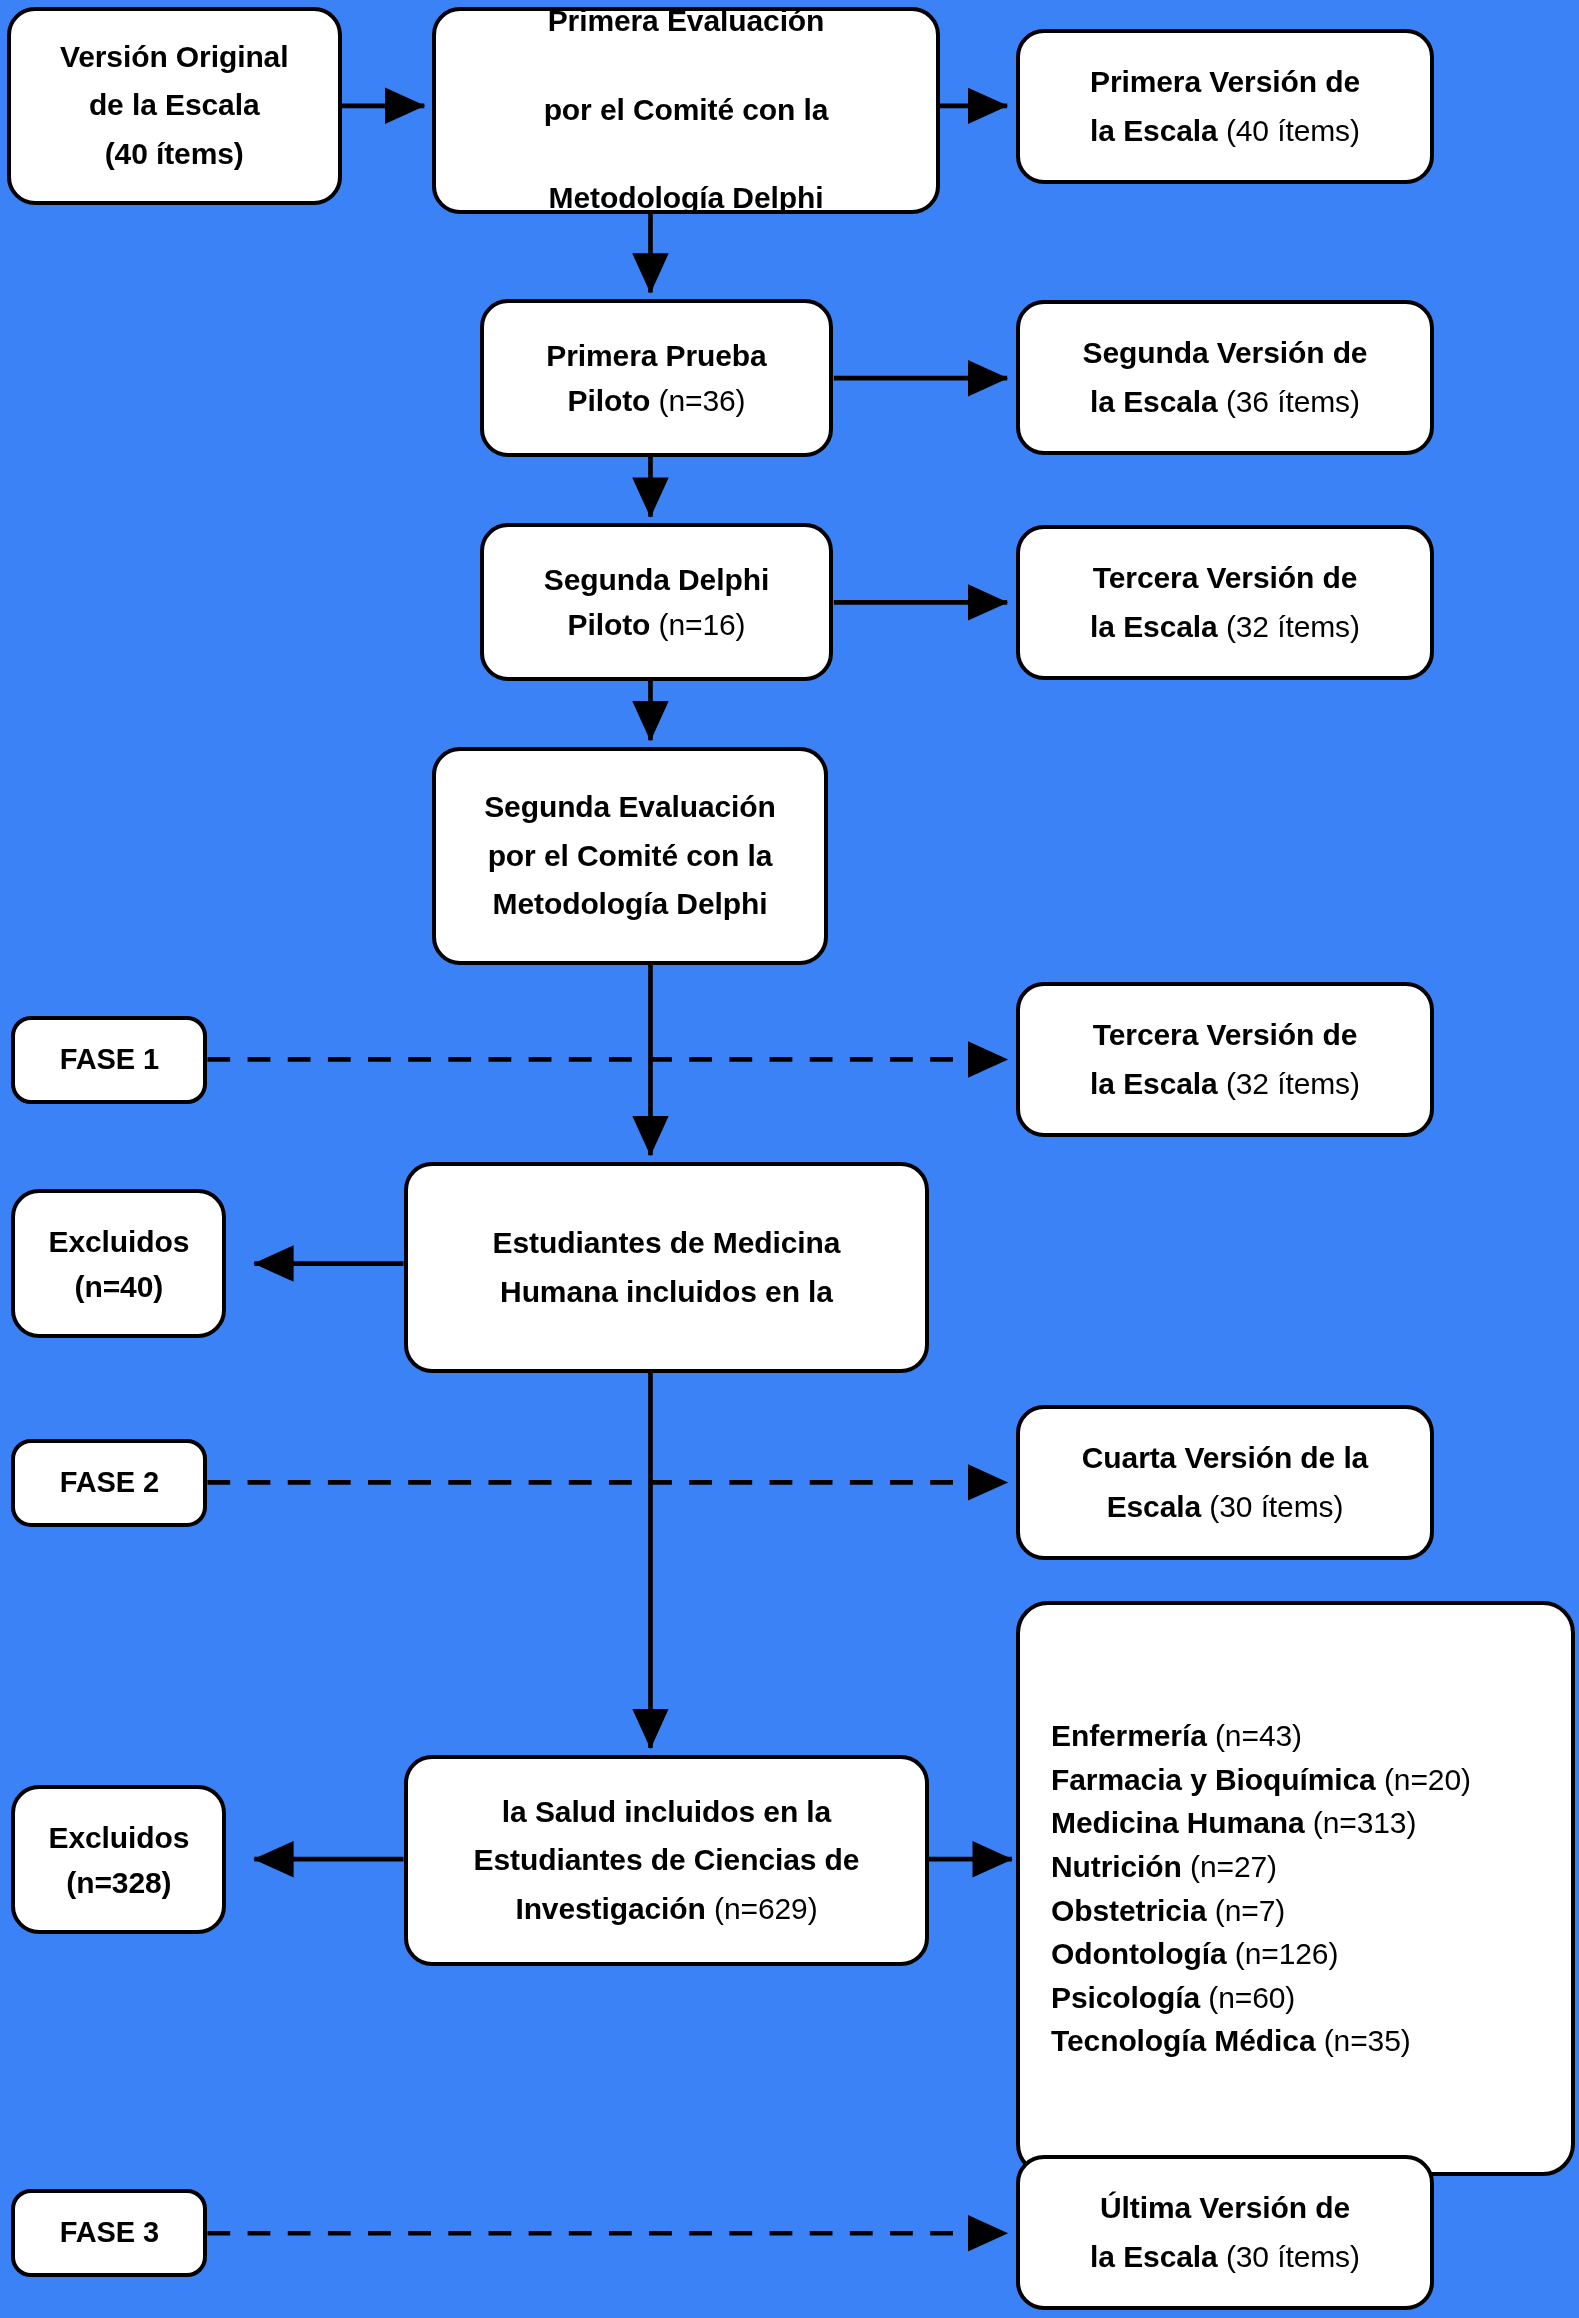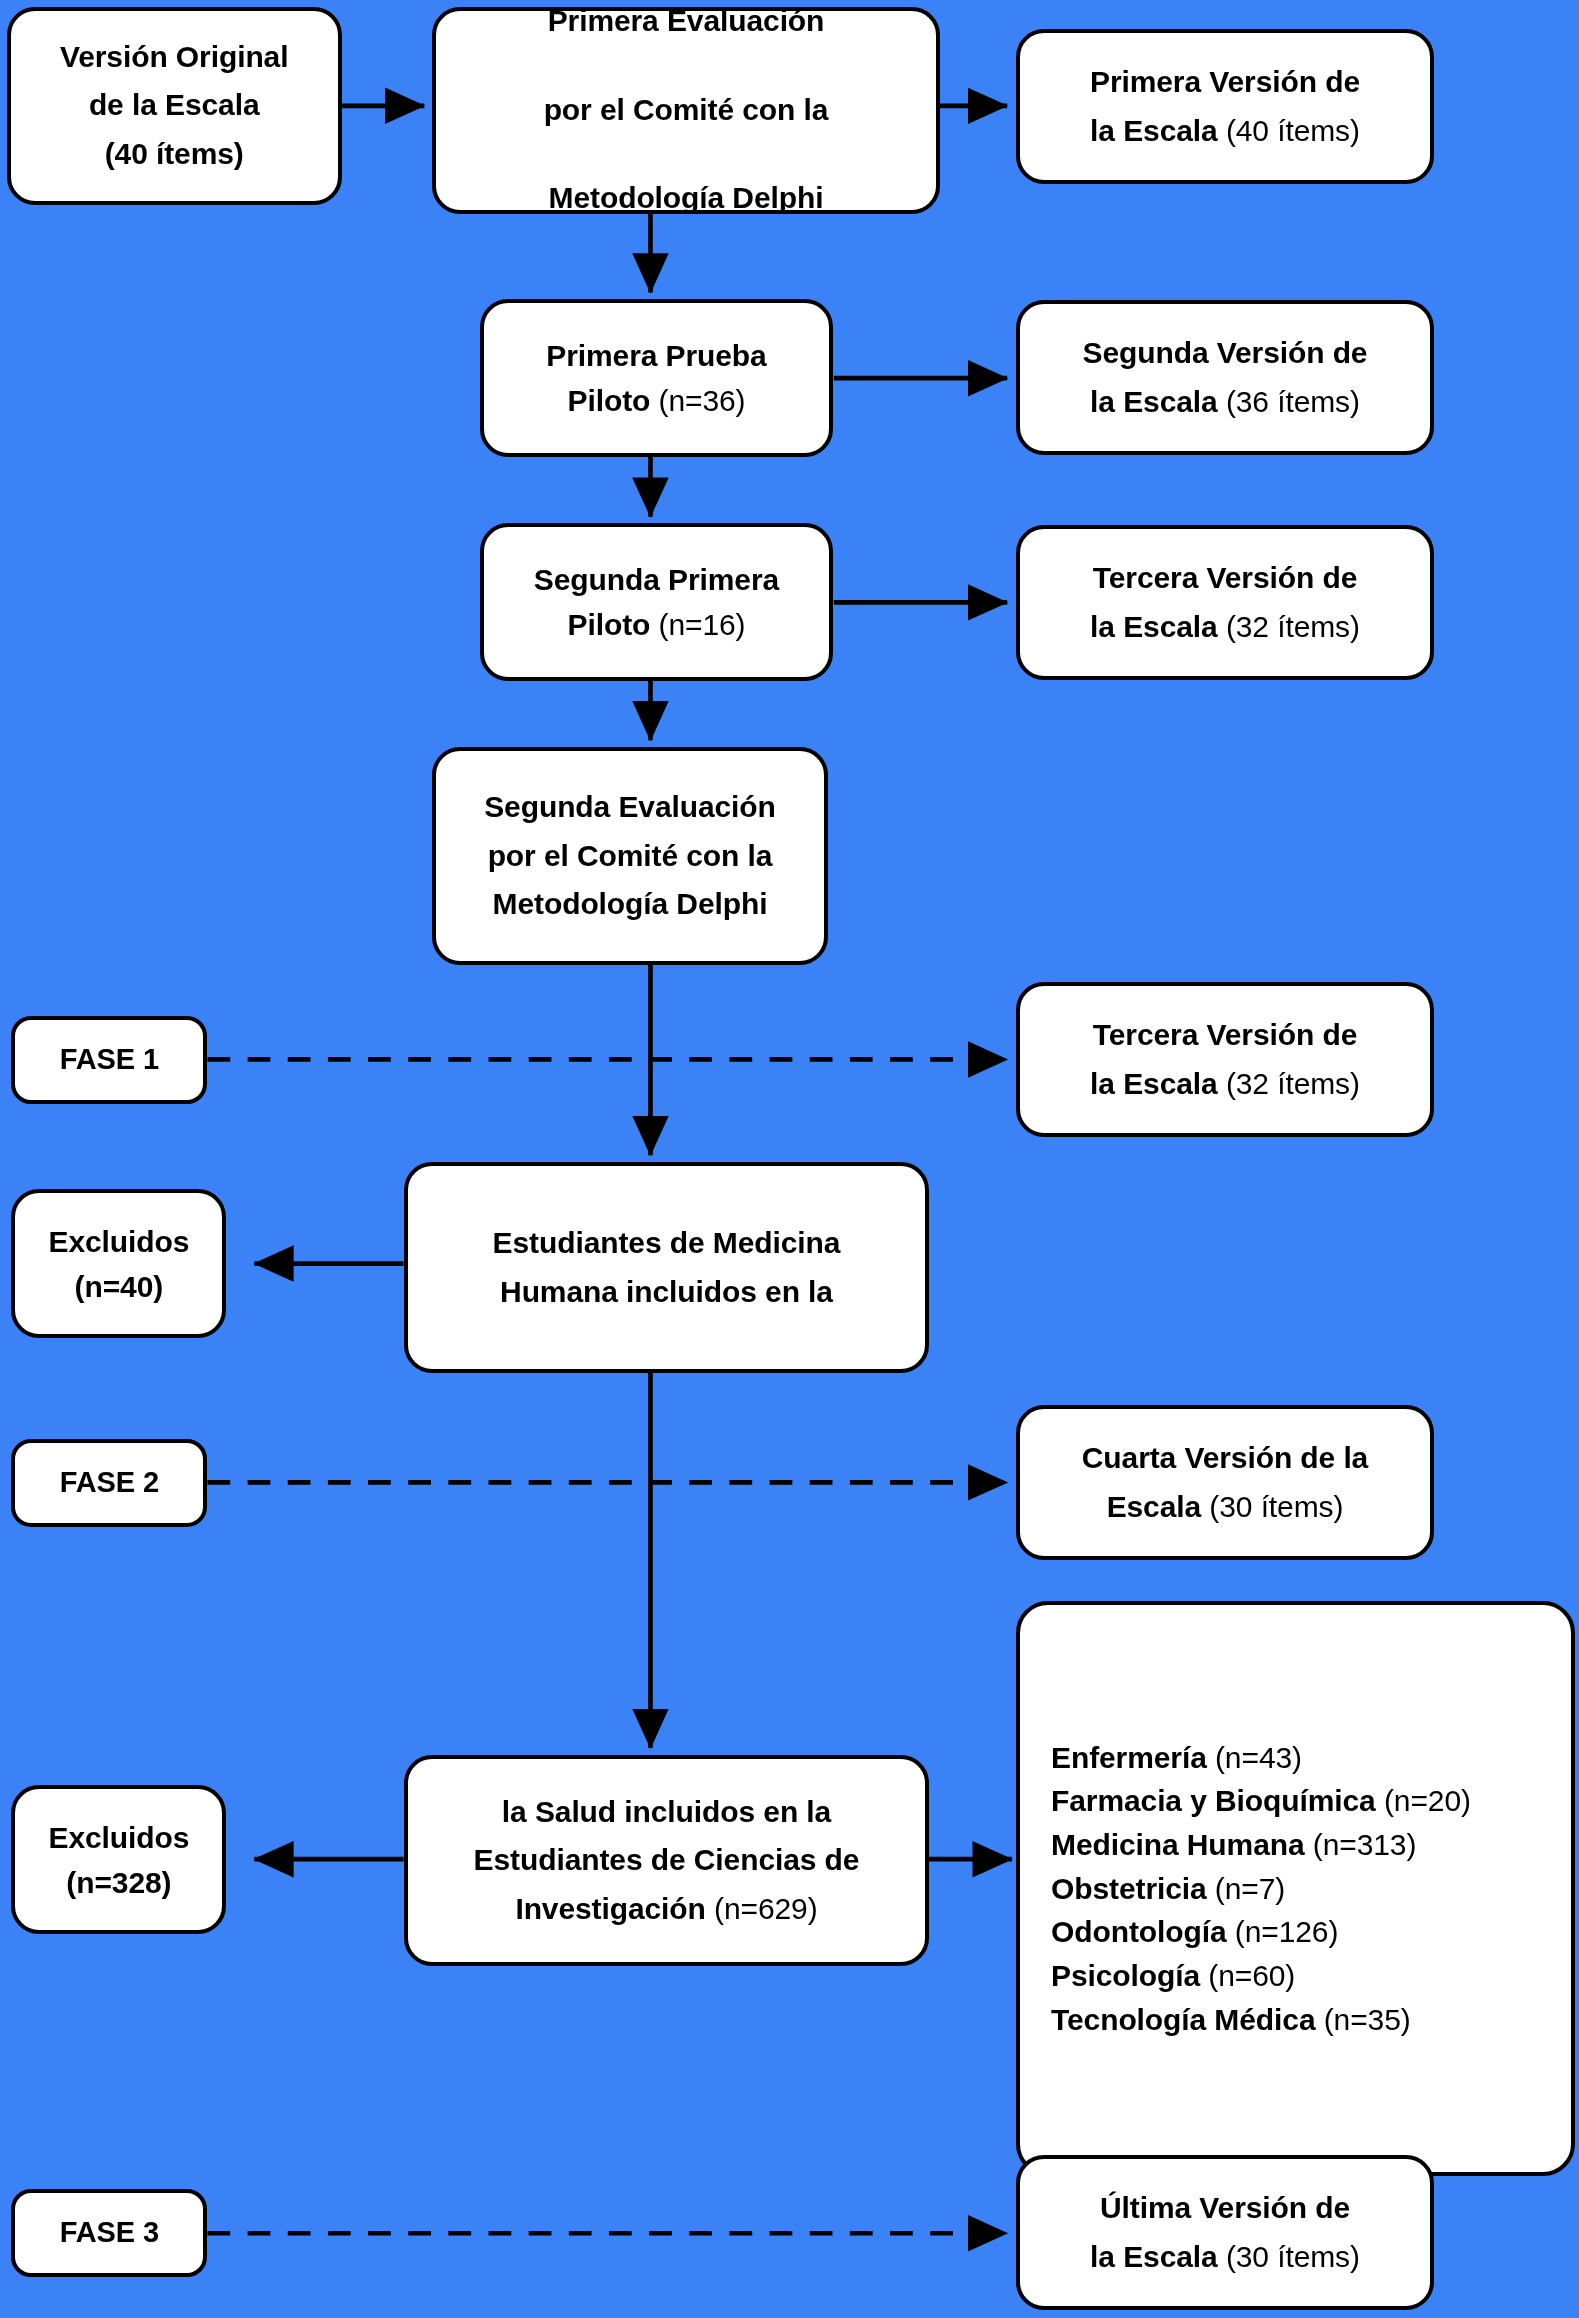--- a/index.html
+++ b/index.html
@@ -138,21 +138,21 @@
     <span class="line">Primera Prueba</span>
     <span class="line"><b>Piloto </b><span class="reg">(n=36)</span></span>
   </div>
 
   <div class="node" style="left:1016px; top:300px; width:418px; height:155px;">
     <span class="line">Segunda Versión de</span>
     <span class="line"><b>la Escala </b><span class="reg">(36 ítems)</span></span>
   </div>
 
   <div class="node compact" style="left:480px; top:523px; width:353px; height:158px;">
-    <span class="line">Segunda Primera</span>
+    <span class="line">Segunda Delphi</span>
     <span class="line"><b>Piloto </b><span class="reg">(n=16)</span></span>
   </div>
 
   <div class="node" style="left:1016px; top:525px; width:418px; height:155px;">
     <span class="line">Tercera Versión de</span>
     <span class="line"><b>la Escala </b><span class="reg">(32 ítems)</span></span>
   </div>
 
   <div class="node" style="left:432px; top:747px; width:396px; height:218px;">
     <span class="line">Segunda Evaluación</span>
@@ -196,20 +196,21 @@
   <div class="node" style="left:404px; top:1755px; width:525px; height:211px;">
     <span class="line">la Salud incluidos en la</span>
     <span class="line">Estudiantes de Ciencias de</span>
     <span class="line"><b>Investigación </b><span class="reg">(n=629)</span></span>
   </div>
 
   <div class="node list" style="left:1016px; top:1601px; width:559px; height:575px;" id="carreras-box">
   <span class="line"><b>Enfermería </b><span class="reg">(n=43)</span></span>
       <span class="line"><b>Farmacia y Bioquímica </b><span class="reg">(n=20)</span></span>
       <span class="line"><b>Medicina Humana </b><span class="reg">(n=313)</span></span>
+      <span class="line"><b>Nutrición </b><span class="reg">(n=27)</span></span>
       <span class="line"><b>Obstetricia </b><span class="reg">(n=7)</span></span>
       <span class="line"><b>Odontología </b><span class="reg">(n=126)</span></span>
       <span class="line"><b>Psicología </b><span class="reg">(n=60)</span></span>
       <span class="line"><b>Tecnología Médica </b><span class="reg">(n=35)</span></span>
     </div>
 
   <div class="node phase" style="left:11.4px; top:2189px; width:196px; height:88px;">
     <span class="line">FASE 3</span>
   </div>
 

